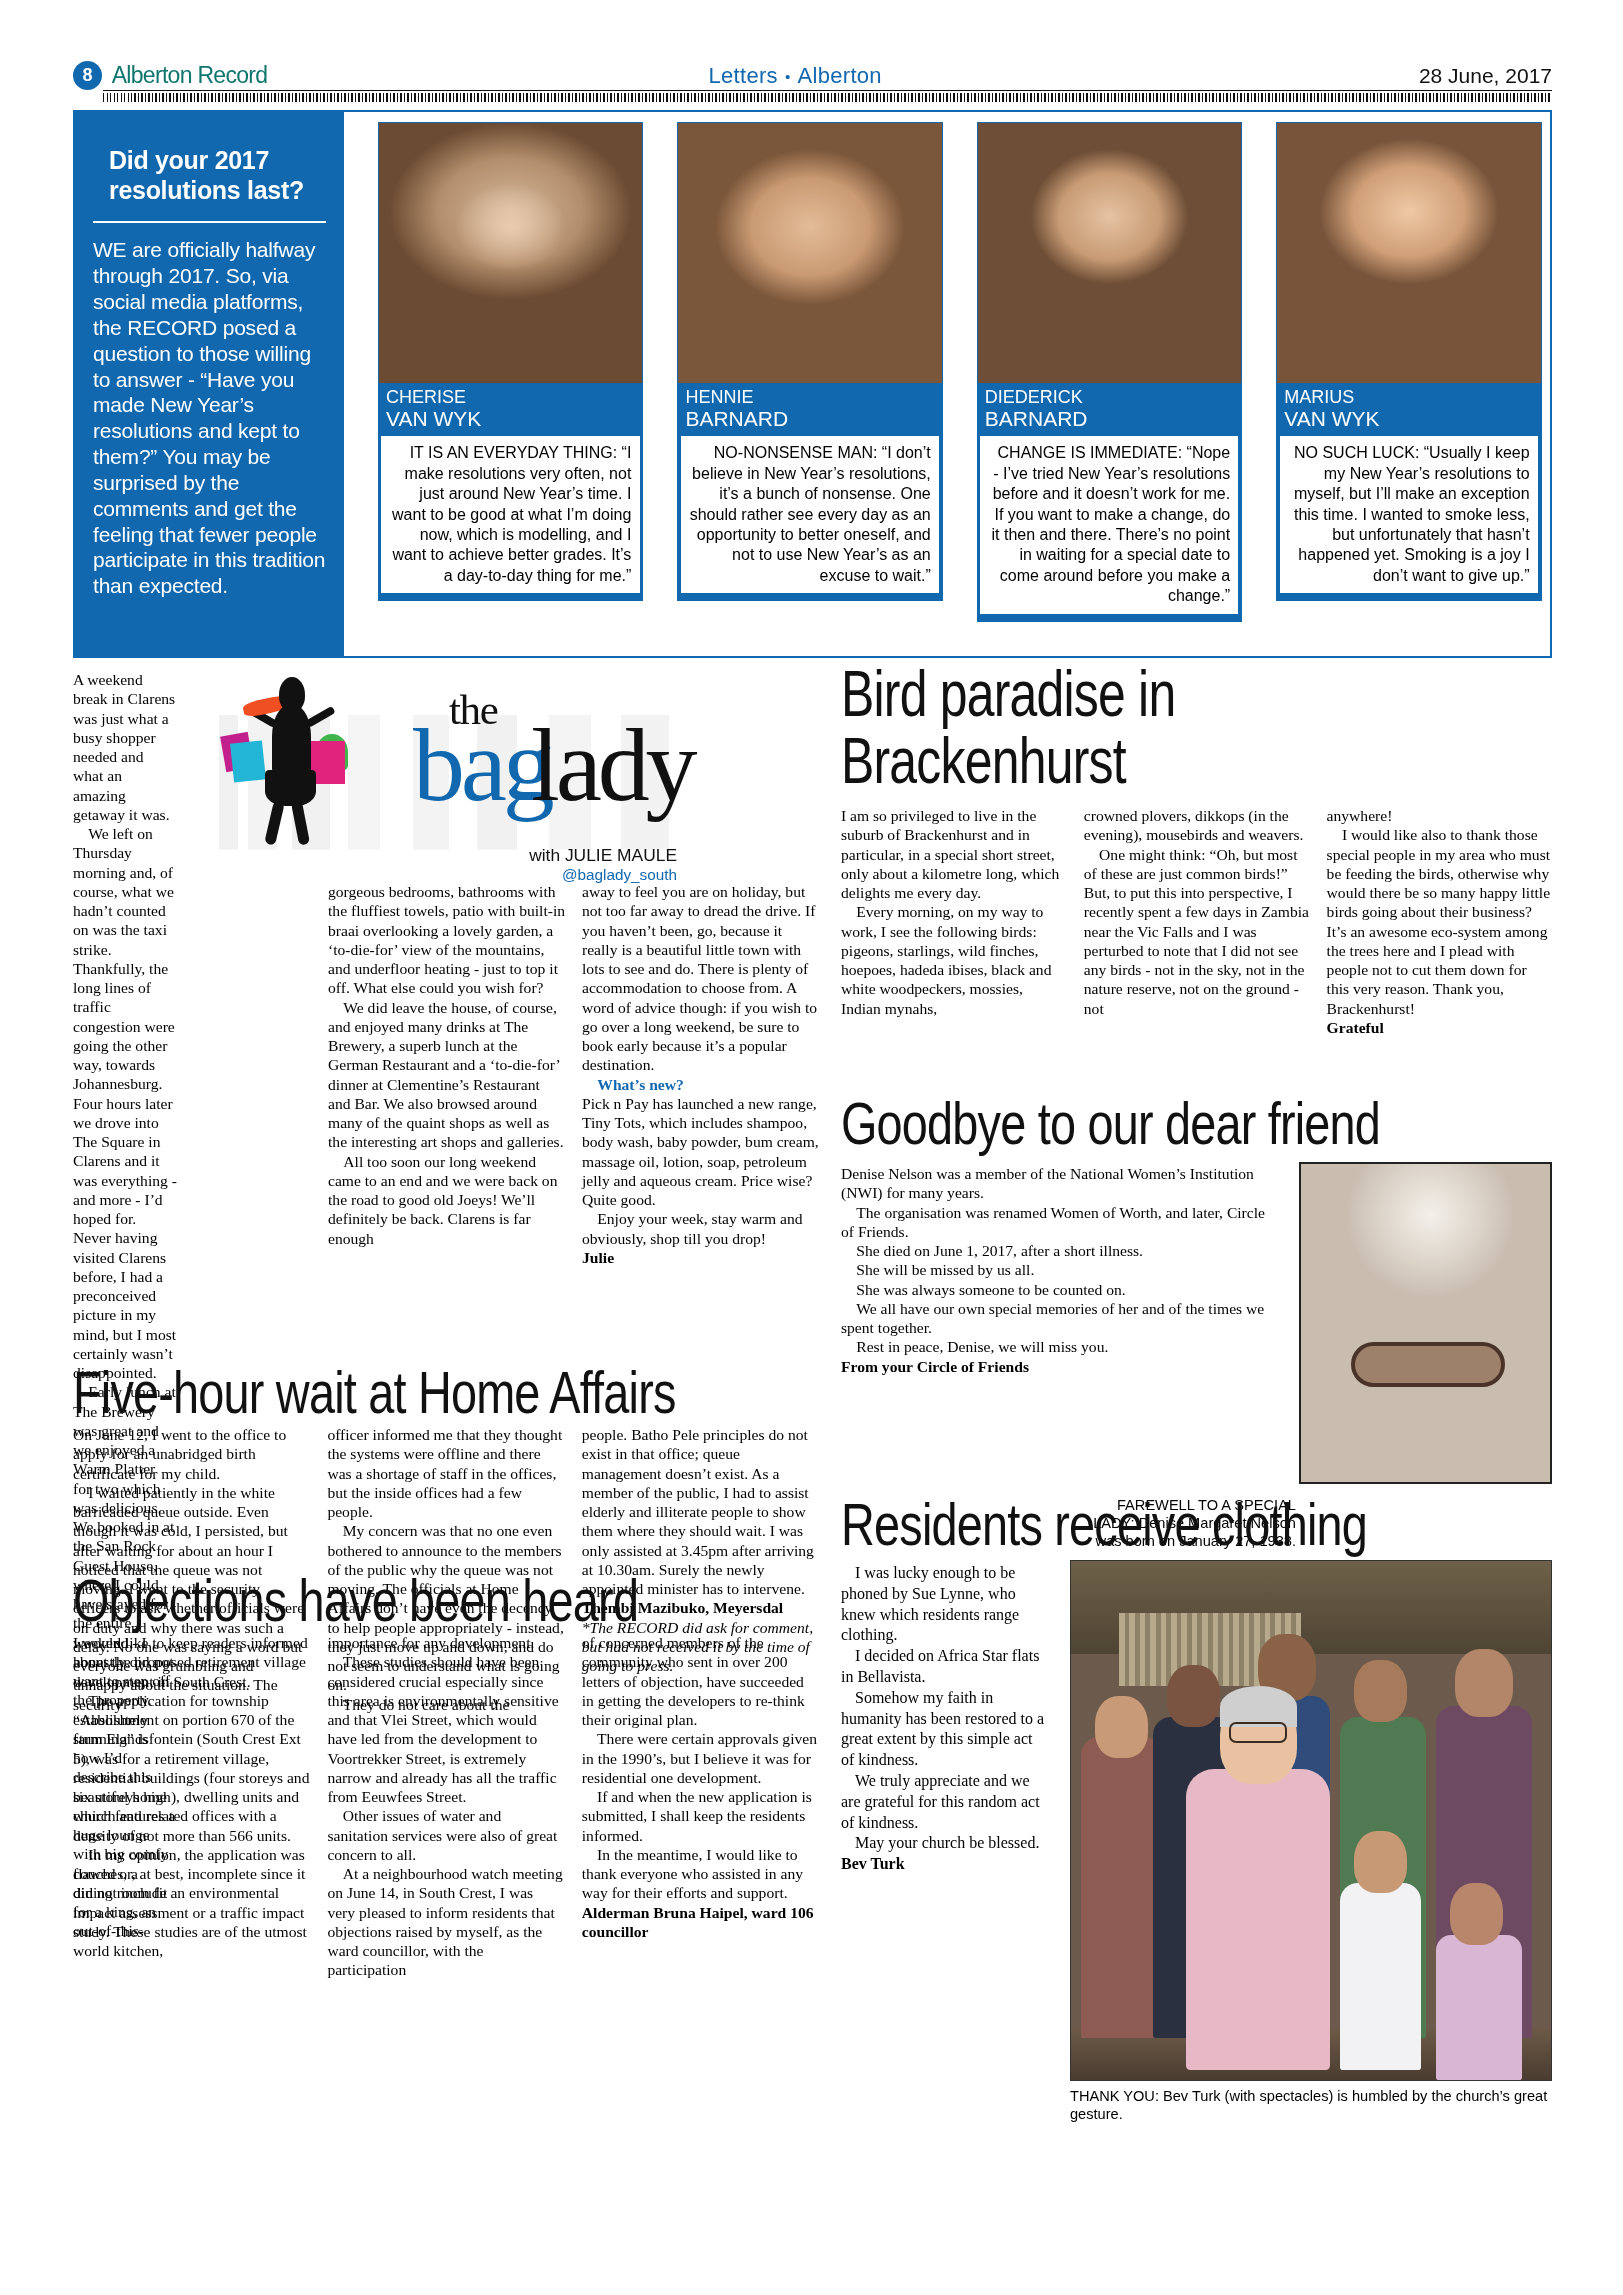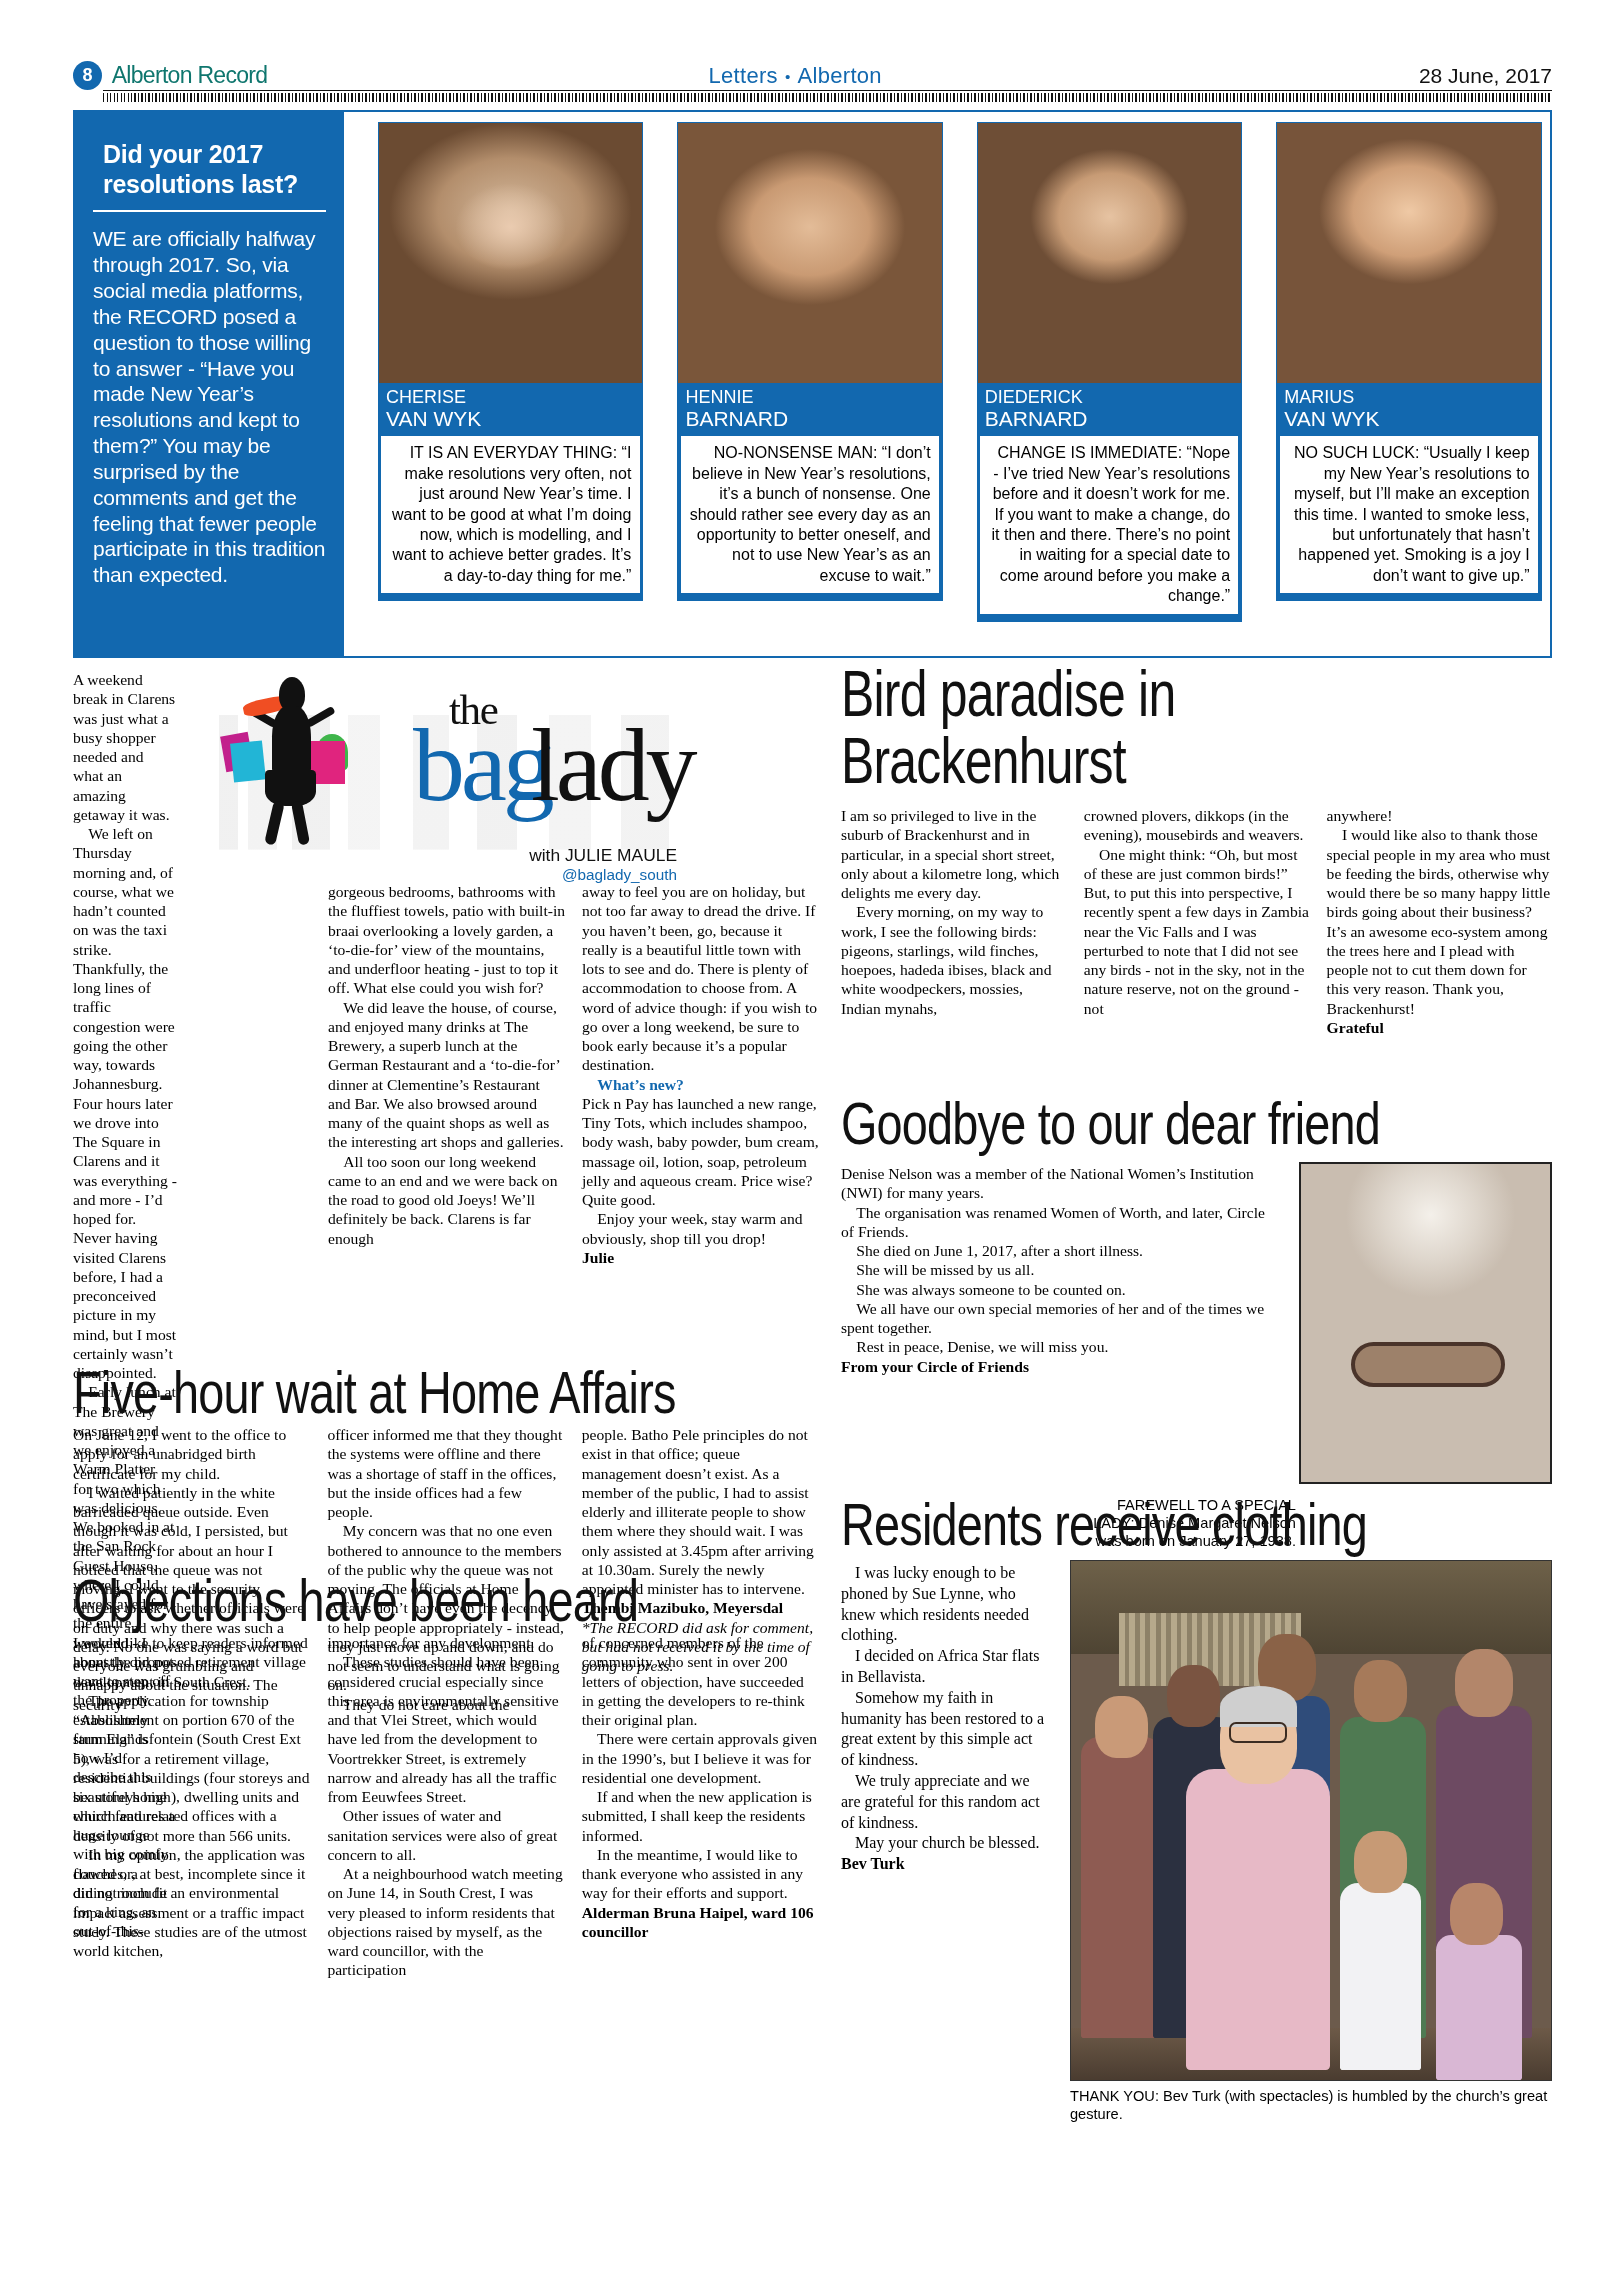--- a/index.html
+++ b/index.html
@@ -59,21 +59,21 @@
     background:#fff;
     display:flex;
   }
   .vox-intro {
     width:269px; flex:0 0 269px;
     background:#1268AF; color:#fff;
     padding:16.7px 18px 7px 18px;
     font-family:"Liberation Sans", sans-serif;
   }
   .vox-intro h2 {
-    margin:10px; font-size:25px; font-weight:bold; line-height:1.20;
+    margin:16px; font-size:25px; font-weight:bold; line-height:1.20;
     letter-spacing:-0.3px;
   }
   .vox-intro .sep { height:2.8px; background:#fff; margin:11px 0 14px 0; }
   .vox-intro p { margin:0; font-size:21px; line-height:1.23; letter-spacing:-0.2px;}
 
   .vox-cards { flex:1 1 auto; display:flex; padding:9.7px 8.3px 9.7px 9.7px; gap:9.7px; }
   .vox-card { flex:1 1 0; display:flex; flex-direction:column; min-width:0;margin-left:24px; }
   .vox-photo {
     height:261px; border:1.4px solid #1268AF; border-bottom:none;
     position:relative; overflow:hidden;
@@ -452,21 +452,21 @@
           <p>In the meantime, I would like to thank everyone who assisted in any way for their efforts and support.</p>
           <p class="sig">Alderman Bruna Haipel, ward 106 councillor</p>
         </div>
       </div>
     </div>
 
     <div id="residents-block">
       <h1 class="headline" style="font-size:60px; position:absolute; left:0; top:0;">Residents receive clothing</h1>
 
       <div class="rr-body">
-        <p>I was lucky enough to be phoned by Sue Lynne, who knew which residents needed clothing.</p>
+        <p>I was lucky enough to be phoned by Sue Lynne, who knew which residents range clothing.</p>
         <p>I decided on Africa Star flats in Bellavista.</p>
         <p>Somehow my faith in humanity has been restored to a great extent by this simple act of kindness.</p>
         <p>We truly appreciate and we are grateful for this random act of kindness.</p>
         <p>May your church be blessed.</p>
         <p class="sig">Bev Turk</p>
       </div>
 
       <div class="rr-photo">
         <div class="crowd">
           <div class="sky"></div>

